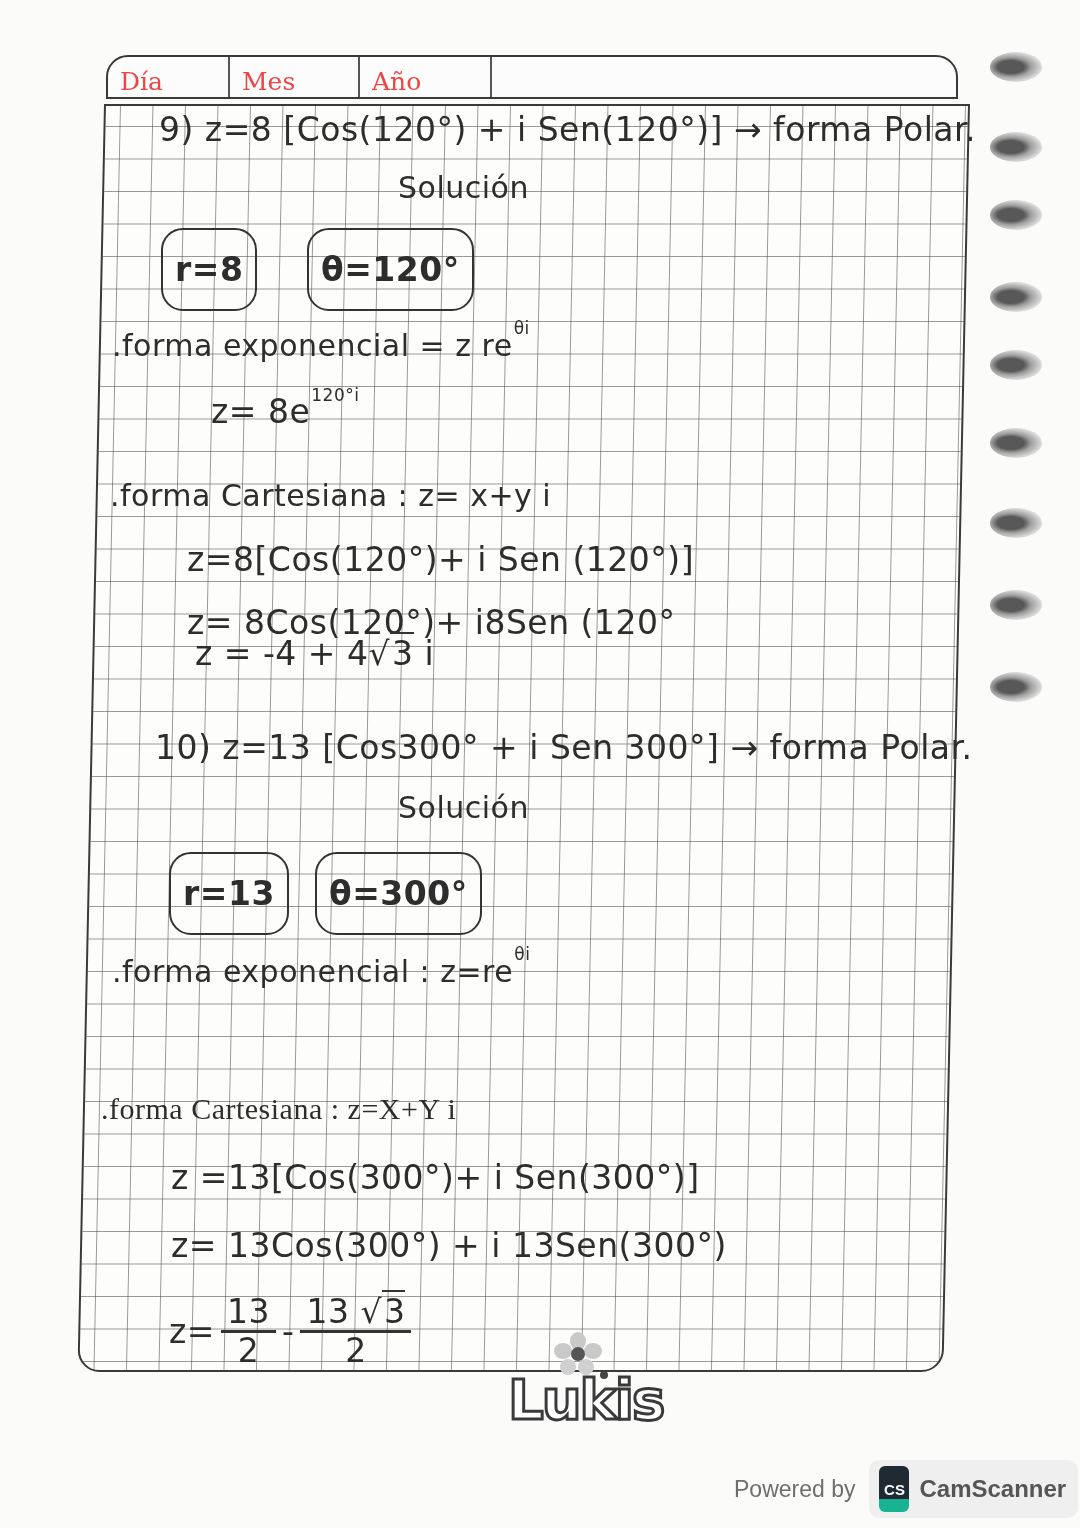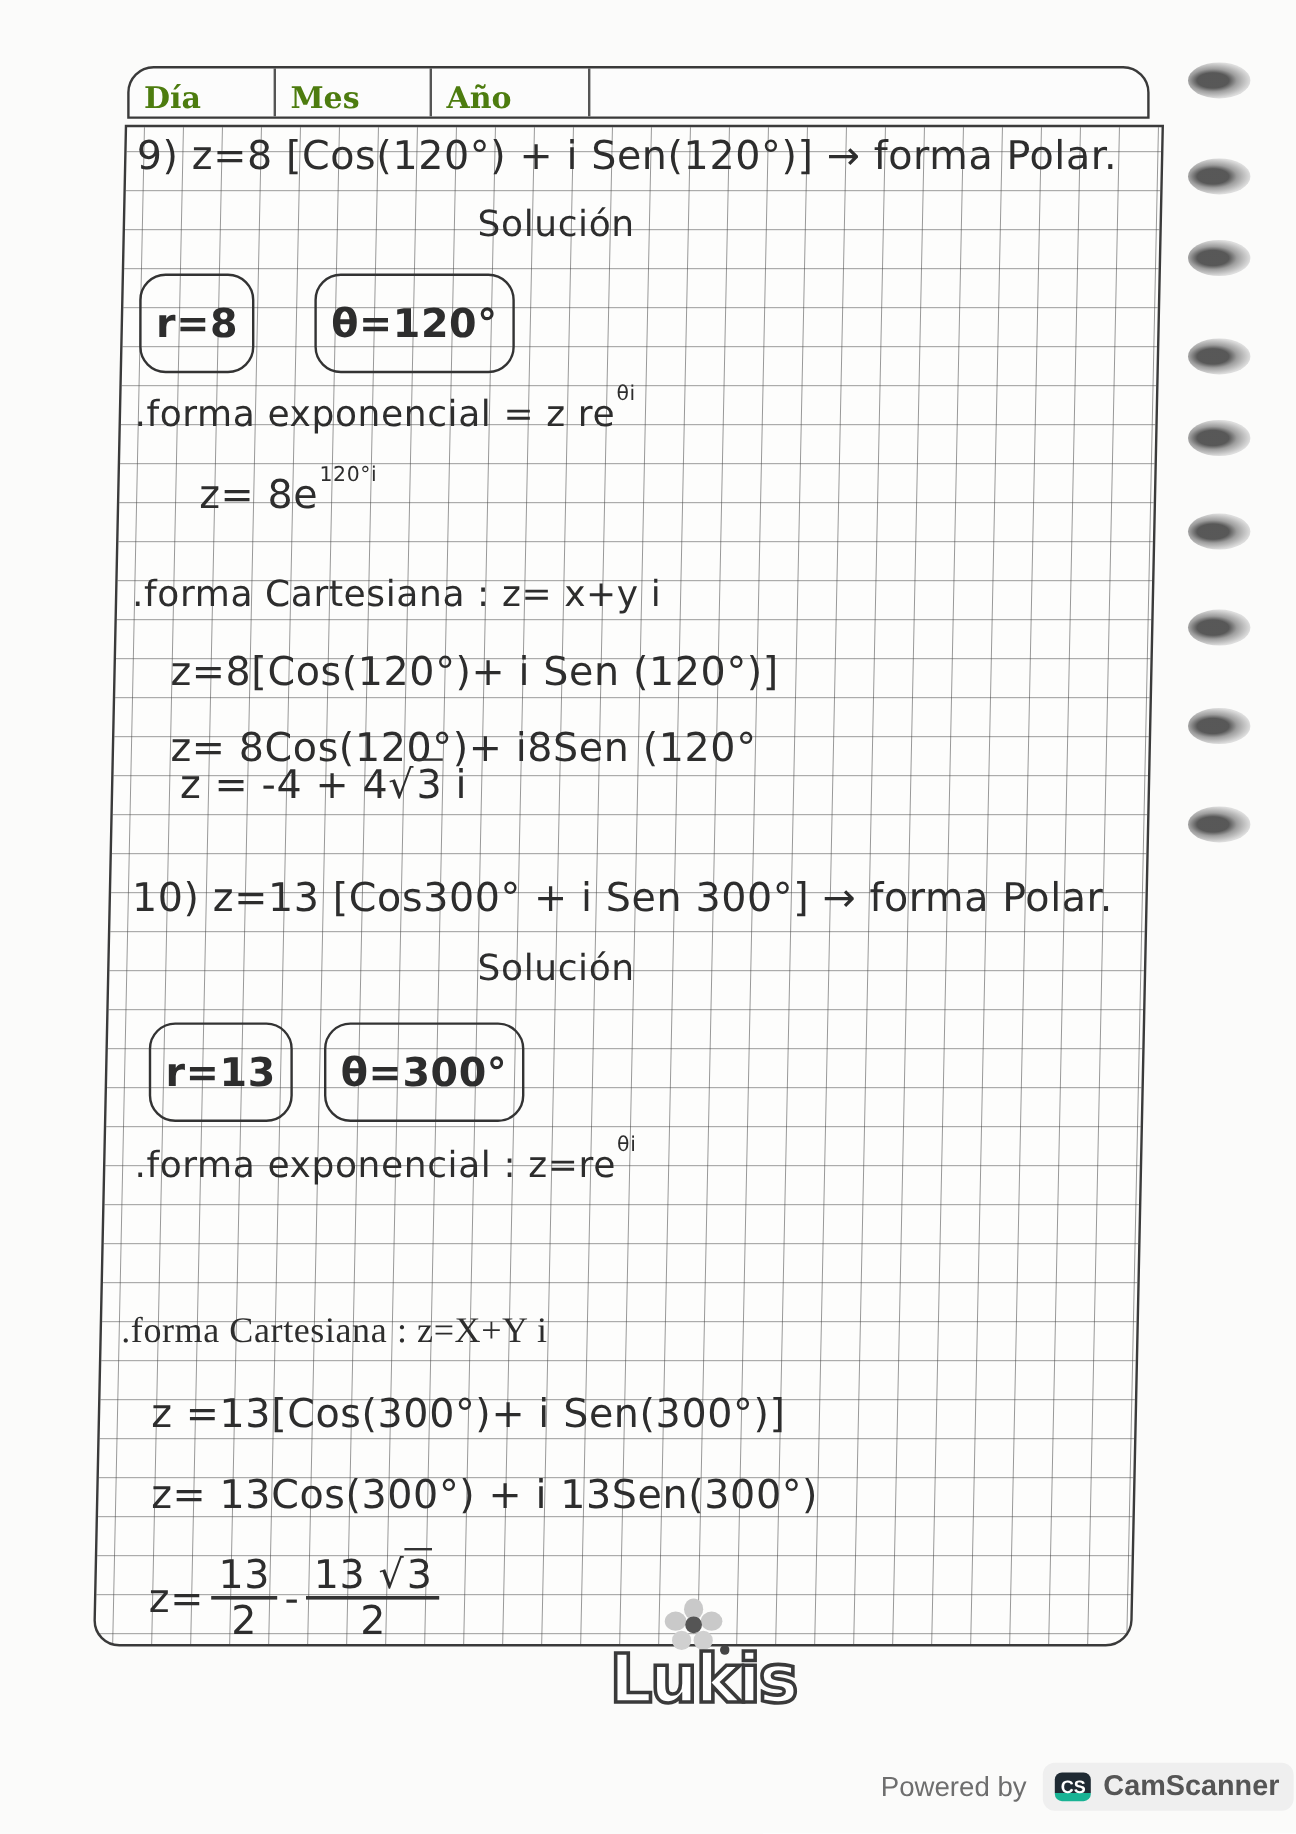--- a/index.html
+++ b/index.html
@@ -19,24 +19,23 @@
     .header {
       position: absolute; left: 106px; top: 55px; width: 852px; height: 44px;
       border: 2px solid #3a3a3a; border-bottom: 2px solid #3a3a3a;
       border-radius: 22px 22px 0 0;
       box-sizing: border-box;
       display: flex; align-items: stretch;
       background: #fcfcfc;
     }
     .header .cell {
       font-family: "DejaVu Serif", serif;
-      font-size: 25px; color: #4d7c0f;
+      font-size: 25px; color: #ef4444;
       padding: 10px 12px 0 12px; box-sizing: border-box;
       border-right: 2px solid #555;
-      font-weight: bold;
     }
     .header .c1 { width: 122px; }
     .header .c2 { width: 130px; }
     .header .c3 { width: 132px; }
     .header .c4 { flex: 1; border-right: none; }
 
     
     .grid {
       position: absolute; left: 104px; top: 104px; width: 866px; height: 1268px;
       border: 2px solid #3a3a3a;
@@ -52,21 +51,21 @@
       transform-origin: top left;
     }
 
     .hw {
       position: absolute;
       font-family: "DejaVu Sans", sans-serif;
       color: #2d2d2d;
       white-space: nowrap;
       letter-spacing: 0.5px;
     }
-    .big { font-size: 33px; }
+    .big { font-size: 33px; margin-left: 45px; }
     .mid { font-size: 30px; }
     .sup { font-size: 17px; position: relative; top: -22px; margin-left: 1px; }
     .cloud {
       display: inline-block;
       border: 2.5px solid #333;
       border-radius: 22px;
       padding: 20px 12px;
       font-weight: bold;
     }
     .frac {
@@ -103,21 +102,21 @@
       display: flex; align-items: center; gap: 14px;
       font-family: "Liberation Sans", sans-serif;
     }
     .powered { font-size: 23px; color: #6e6e6e; }
     .cs-badge {
       display: flex; align-items: center; gap: 10px;
       background: #efefef; border-radius: 10px;
       padding: 6px 12px 6px 10px;
     }
     .cs-icon {
-      width: 30px; height: 24px; border-radius: 6px;
+      width: 30px; height: 46px; border-radius: 6px;
       background: linear-gradient(to bottom, #1f2a33 0 72%, #19b394 72% 100%);
       color: #fff; font-weight: bold; font-size: 15px;
       display: flex; align-items: center; justify-content: center;
       font-family: "Liberation Sans", sans-serif;
       text-align: center;
     }
     .cs-name { font-size: 24px; color: #555; font-weight: bold; }
   </style>
 </head>
 <body>

